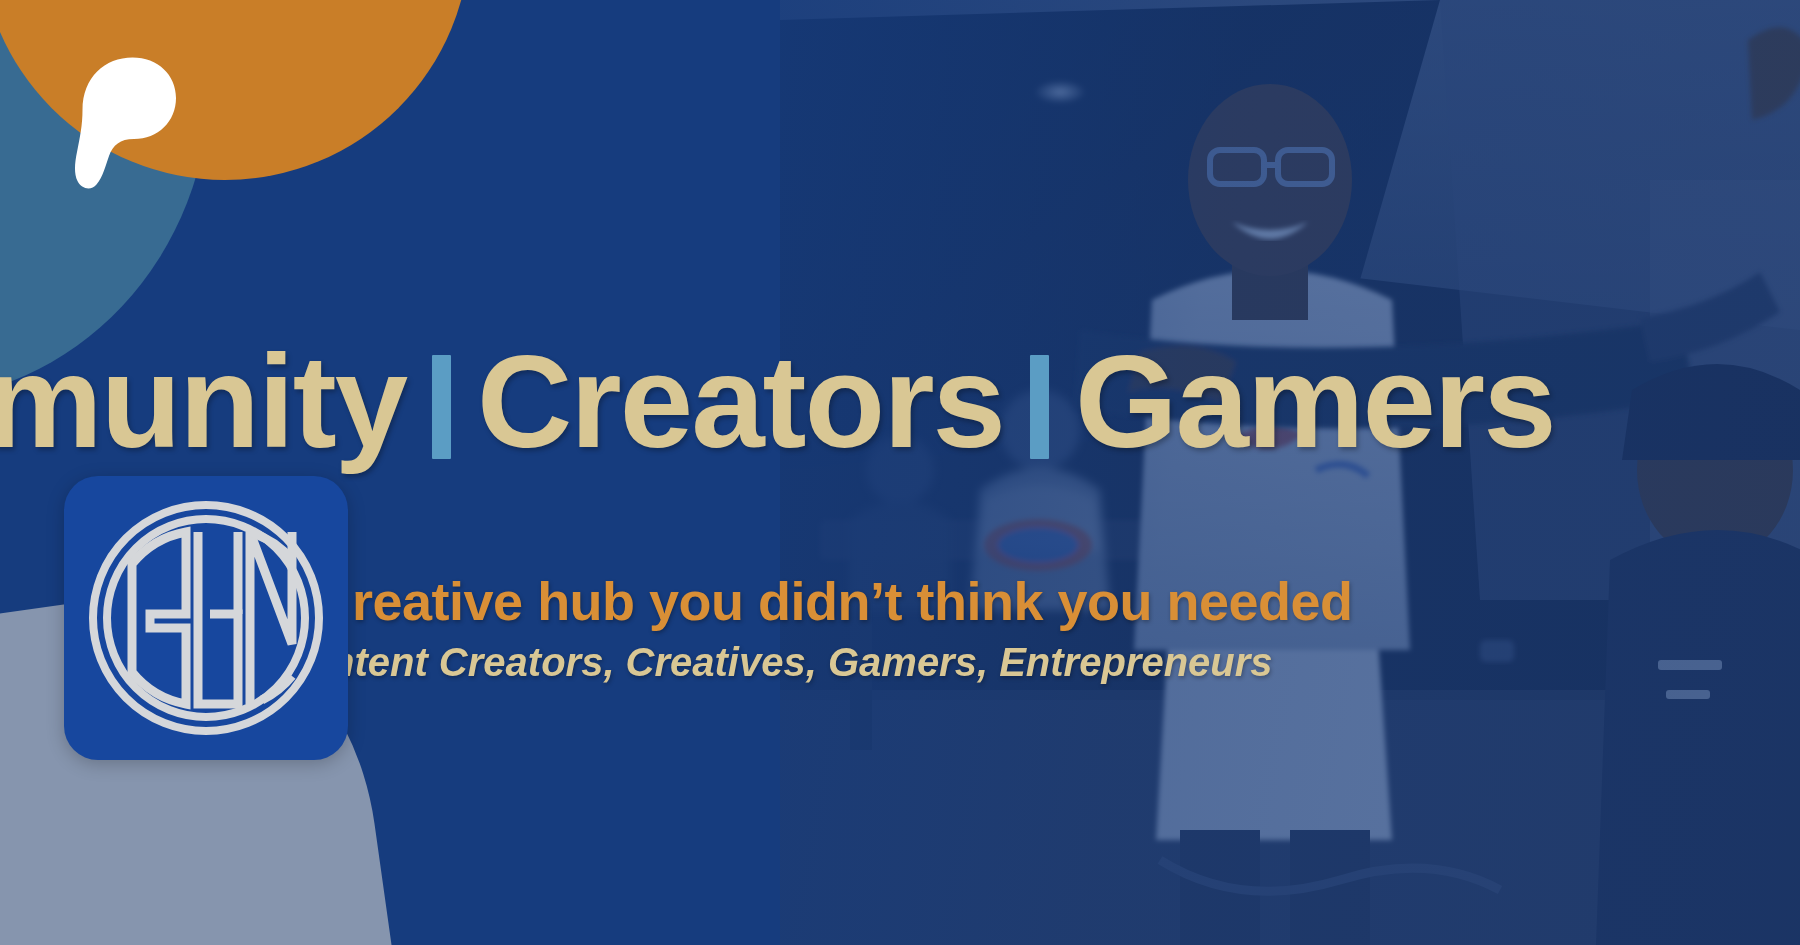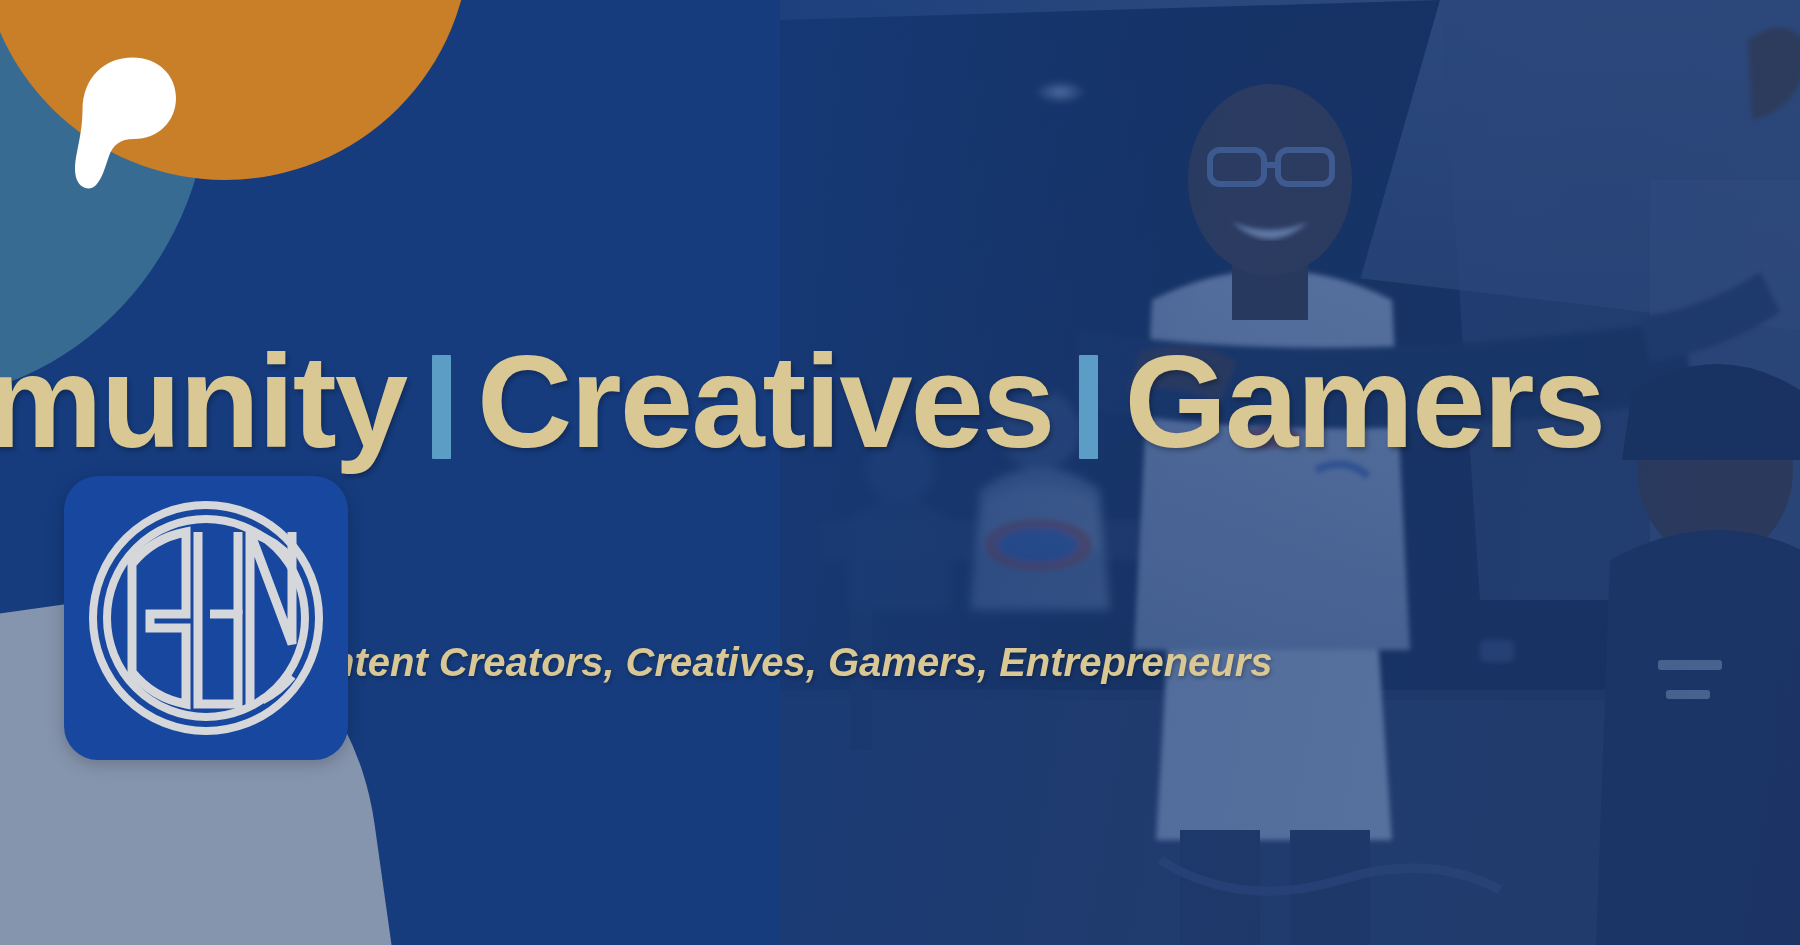--- a/index.html
+++ b/index.html
@@ -287,23 +287,24 @@
       </g>
 
       <rect x="700" y="640" width="34" height="22" rx="6" fill="#3b4663" filter="url(#sb2)"></rect>
 
       <path d="M380 860 q80 50 180 20 q90 -28 160 10" stroke="#46506a" stroke-width="9" fill="none" opacity="0.8"></path>
     </svg>
     <div class="photo-tint"></div>
   </div>
 
   <div class="headline">
-    <span>mmunity</span><span class="bar"></span><span>Creatives</span><span class="bar"></span><span>Gamers</span>
+    <span>mmunity</span><span class="bar"></span><span>Creators</span><span class="bar"></span><span>Gamers</span>
   </div>
 
+  <div class="tagline">reative hub you didn’t think you needed</div>
 
   <div class="subtagline">ntent Creators, Creatives, Gamers, Entrepreneurs</div>
 
   <div class="bgn-tile">
     <svg viewBox="0 0 240 240" width="240" height="240" aria-hidden="true">
       <g fill="none" stroke="#d5d7da">
         <circle cx="120" cy="120" r="113" stroke-width="8"></circle>
         <circle cx="120" cy="120" r="99" stroke-width="8"></circle>
 
         <path d="M100 34

